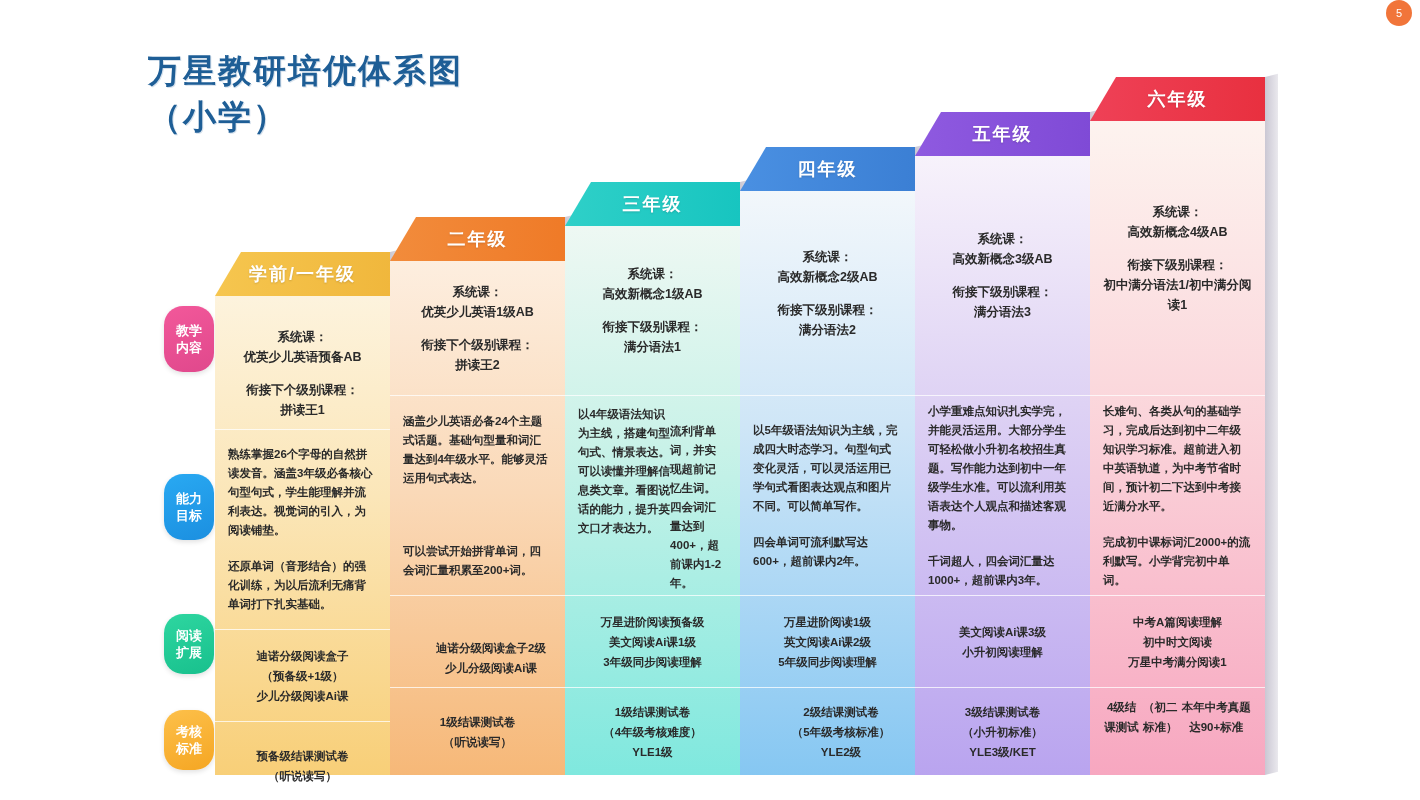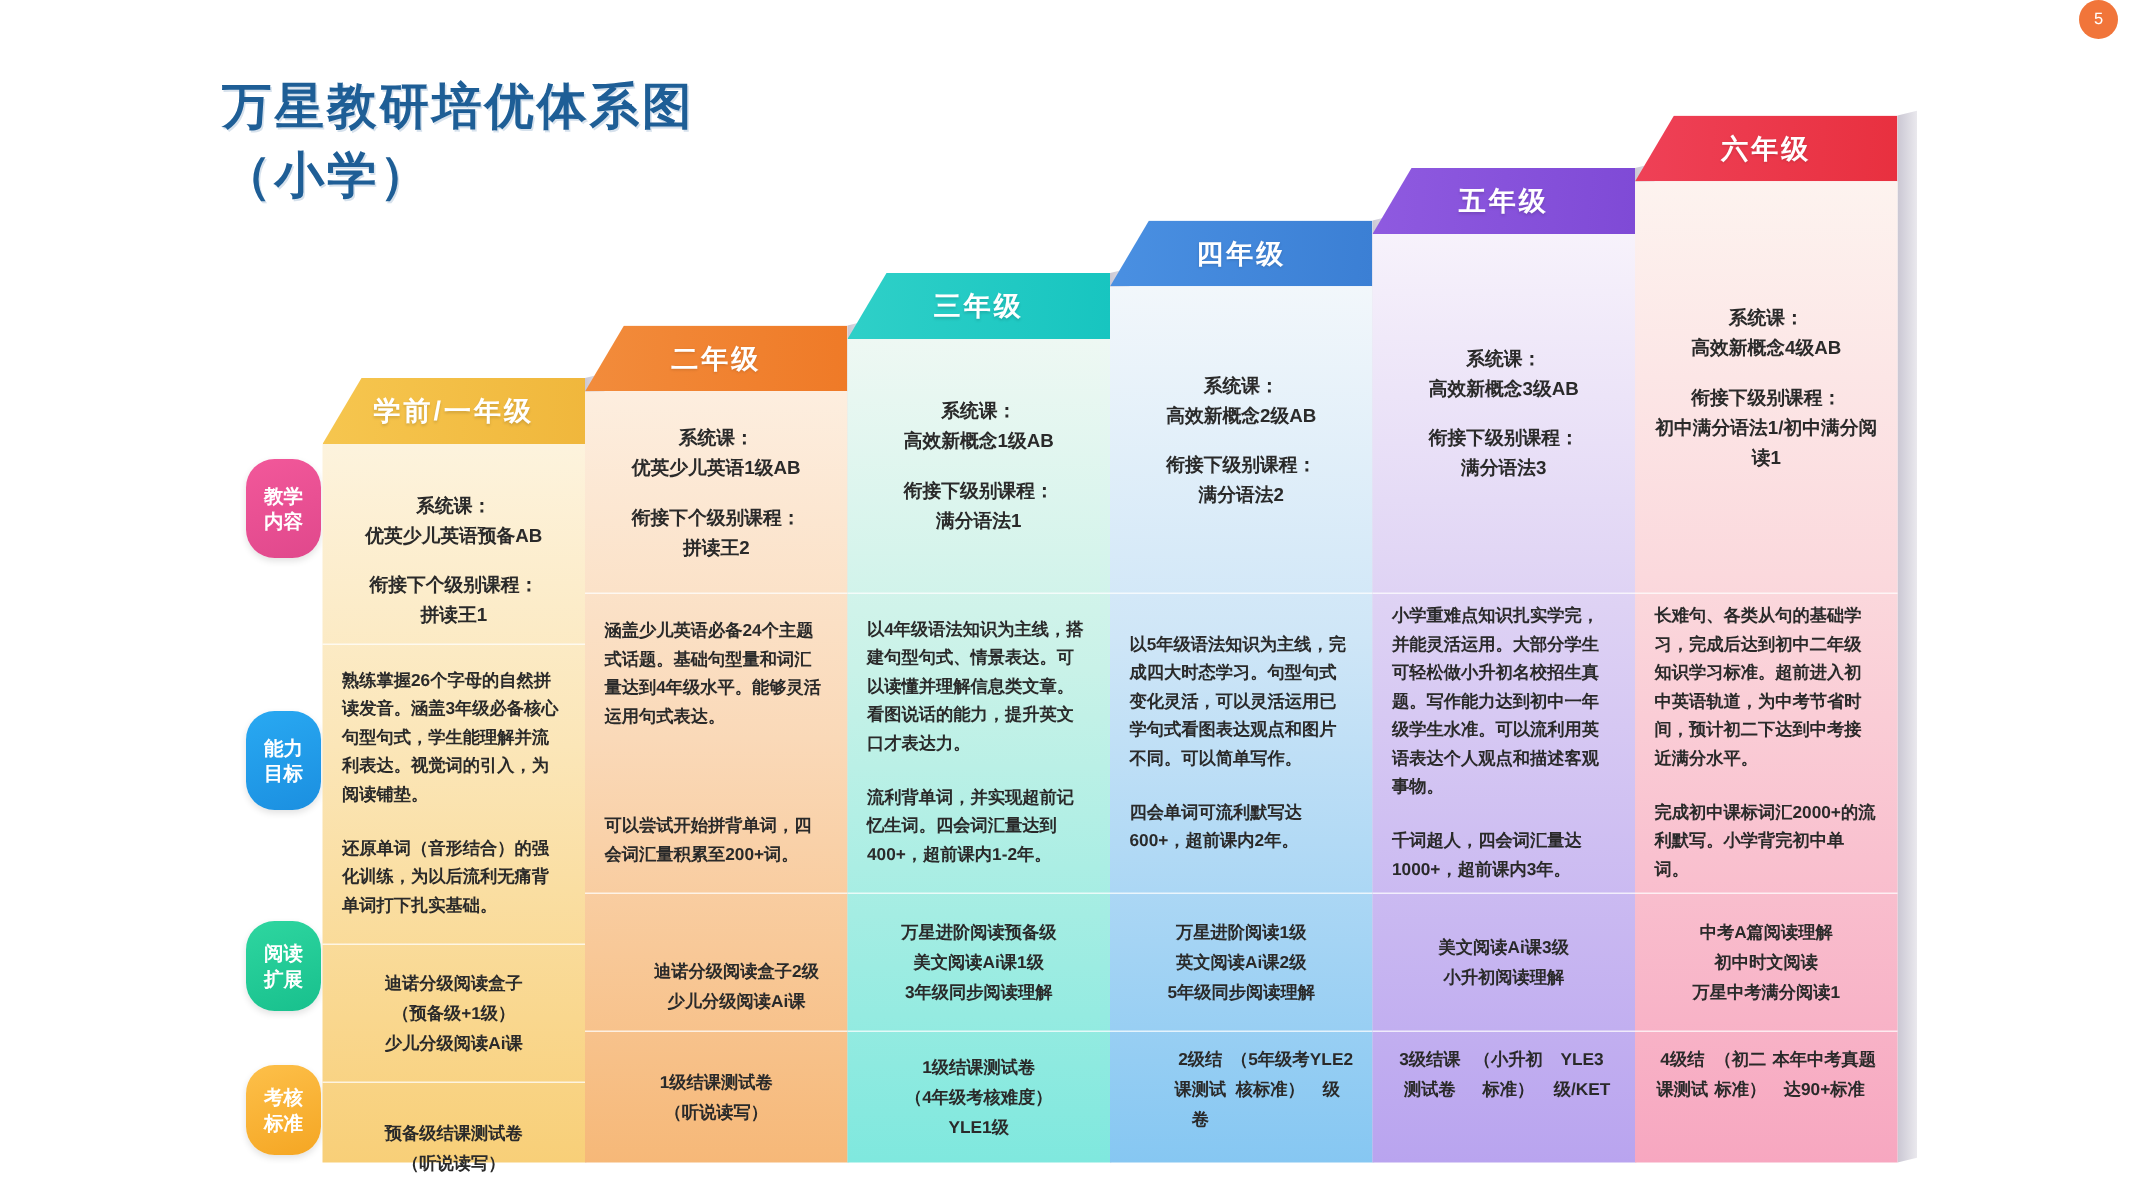--- a/index.html
+++ b/index.html
@@ -208,21 +208,21 @@
         <div class="body bd2" style="height: calc(100% - 44px); display: flex; flex-direction: column;">
           <div class="cell" style="flex: 1 1 auto; display: flex; align-items: center; justify-content: center;">
             <div class="cell-content">
               <div>系统课：</div>
               <div>高效新概念1级AB</div>
               <span class="gap"></span>
               <div>衔接下级别课程：</div>
               <div>满分语法1</div>
             </div>
           </div>
-          <div class="cell cell-ability" style="height: 200px; flex: 0 0 200px; display: flex; flex-direction: column; justify-content: center;">
+          <div class="cell cell-ability" style="height: 200px; flex: 0 0 200px; display: flex; flex-direction: row; justify-content: center;">
             <p>以4年级语法知识为主线，搭建句型句式、情景表达。可以读懂并理解信息类文章。看图说话的能力，提升英文口才表达力。</p>
             <p>流利背单词，并实现超前记忆生词。四会词汇量达到400+，超前课内1-2年。</p>
           </div>
           <div class="cell cell-reading" style="flex: 0 0 92px; display: flex; flex-direction: column; justify-content: center;">
             <div>万星进阶阅读预备级</div>
             <div>美文阅读Ai课1级</div>
             <div>3年级同步阅读理解</div>
           </div>
           <div class="cell cell-exam" style="flex: 0 0 88px; display: flex; flex-direction: column; justify-content: center;">
             <div>1级结课测试卷</div>
@@ -249,21 +249,21 @@
           </div>
           <div class="cell cell-ability" style="height: 200px; flex: 0 0 200px; display: flex; flex-direction: column; justify-content: center;">
             <p>以5年级语法知识为主线，完成四大时态学习。句型句式变化灵活，可以灵活运用已学句式看图表达观点和图片不同。可以简单写作。</p>
             <p>四会单词可流利默写达600+，超前课内2年。</p>
           </div>
           <div class="cell cell-reading" style="flex: 0 0 92px; display: flex; flex-direction: column; justify-content: center;">
             <div>万星进阶阅读1级</div>
             <div>英文阅读Ai课2级</div>
             <div>5年级同步阅读理解</div>
           </div>
-          <div class="cell cell-exam" style="flex: 0 0 88px; display: flex; flex-direction: row; justify-content: center; padding-left: 40px;">
+          <div class="cell cell-exam" style="flex: 0 0 88px; display: flex; flex-direction: column; justify-content: center; padding-left: 40px;">
             <div>2级结课测试卷</div>
             <div>（5年级考核标准）</div>
             <div>YLE2级</div>
           </div>
         </div>
       </div>
       <div class="col c4" style="left: 700px; top: 60px; height: 663px; z-index: 14;">
         <div class="col-shadow"></div>
         <div class="cap cap4">
           <span>五年级</span>
@@ -280,21 +280,21 @@
             </div>
           </div>
           <div class="cell cell-ability" style="height: 200px; flex: 0 0 200px; display: flex; flex-direction: column; justify-content: center;">
             <p>小学重难点知识扎实学完，并能灵活运用。大部分学生可轻松做小升初名校招生真题。写作能力达到初中一年级学生水准。可以流利用英语表达个人观点和描述客观事物。</p>
             <p>千词超人，四会词汇量达1000+，超前课内3年。</p>
           </div>
           <div class="cell cell-reading" style="flex: 0 0 92px; display: flex; flex-direction: column; justify-content: center;">
             <div>美文阅读Ai课3级</div>
             <div>小升初阅读理解</div>
           </div>
-          <div class="cell cell-exam" style="flex: 0 0 88px; display: flex; flex-direction: row; justify-content: center;">
+          <div class="cell cell-exam" style="flex: 0 0 88px; display: flex; flex-direction: column; justify-content: center;">
             <div>3级结课测试卷</div>
             <div>（小升初标准）</div>
             <div>YLE3级/KET</div>
           </div>
         </div>
       </div>
       <div class="col c5" style="left: 875px; top: 25px; height: 698px; z-index: 15;">
         <div class="col-shadow"></div>
         <div class="cap cap5">
           <span>六年级</span>

